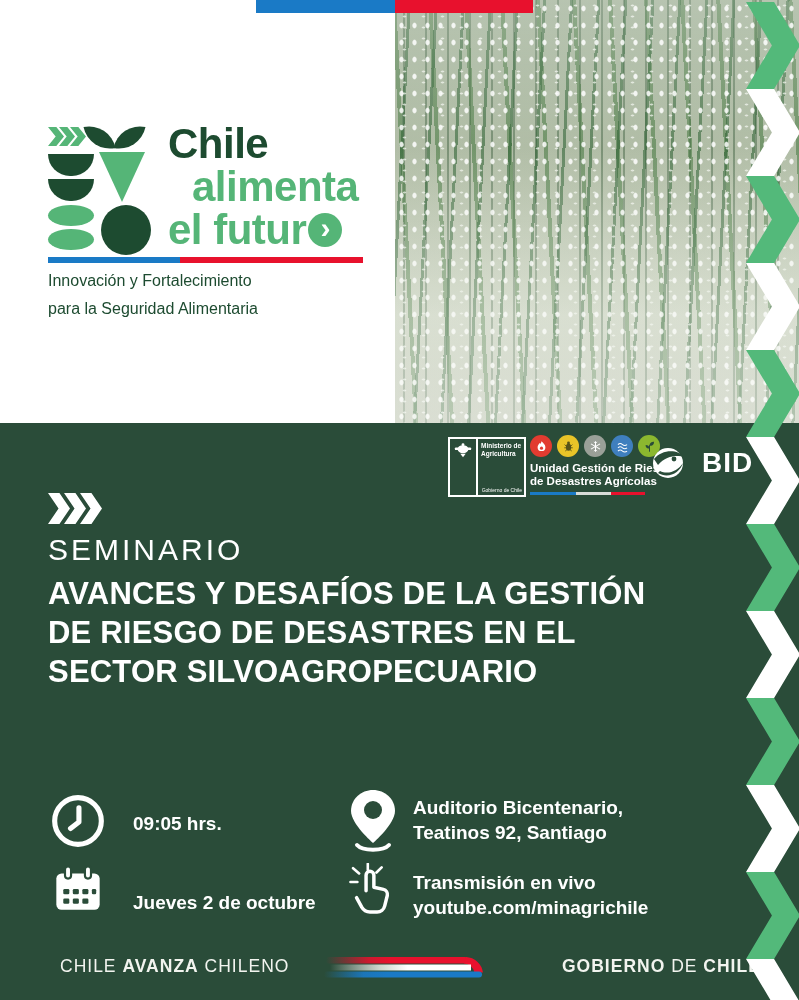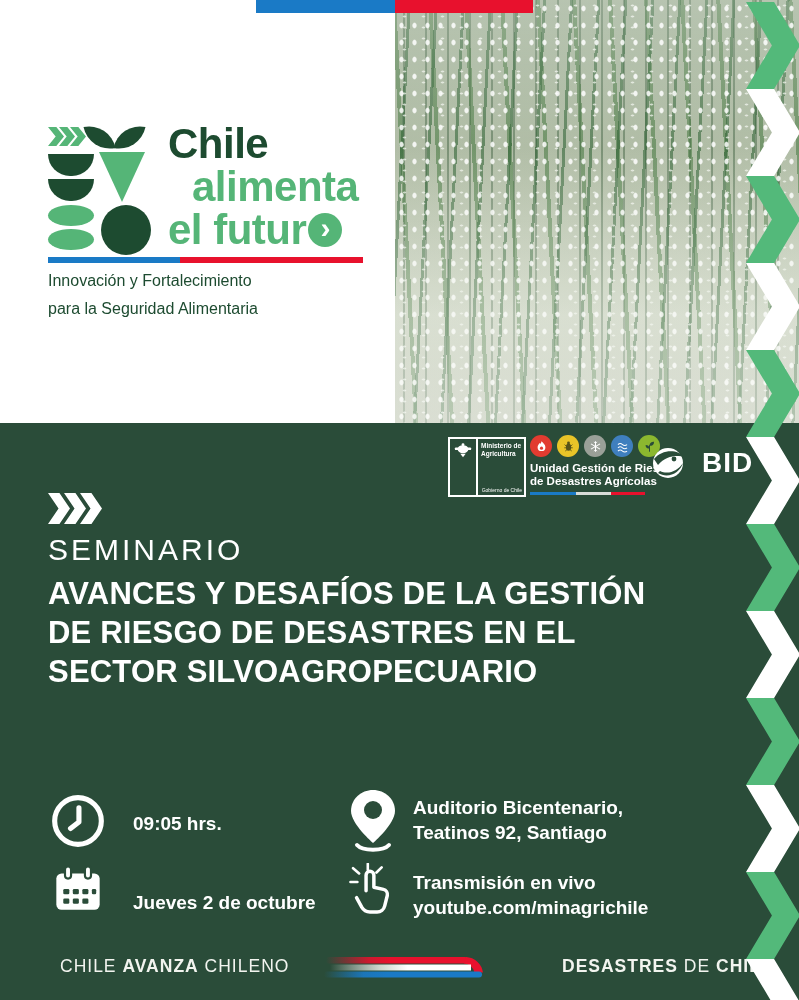--- a/index.html
+++ b/index.html
@@ -310,17 +310,17 @@
           <stop offset="0.4" stop-color="#1a7ac6" stop-opacity="1"></stop>
         </linearGradient>
       </defs>
       <rect x="4" y="2" width="142" height="6.5" rx="3" fill="url(#fr)"></rect>
       <path d="M144 2a18 18 0 0 1 17 15.5h-8.5A11 11 0 0 0 142 8.5z" fill="#e8112d"></path>
       <rect x="8" y="9.5" width="141" height="6" fill="url(#fw)"></rect>
       <rect x="2" y="16.5" width="158" height="6" rx="3" fill="url(#fb)"></rect>
     </svg>
 
     <div class="foot-right">
-      <span class="fw-b">DESASTRES</span><span class="fw-n"> DE </span><span class="fw-b">CHILE</span>
+      <span class="fw-b">GOBIERNO</span><span class="fw-n"> DE </span><span class="fw-b">CHILE</span>
     </div>
 
   </div>
 </div>
 
 </body></html>

